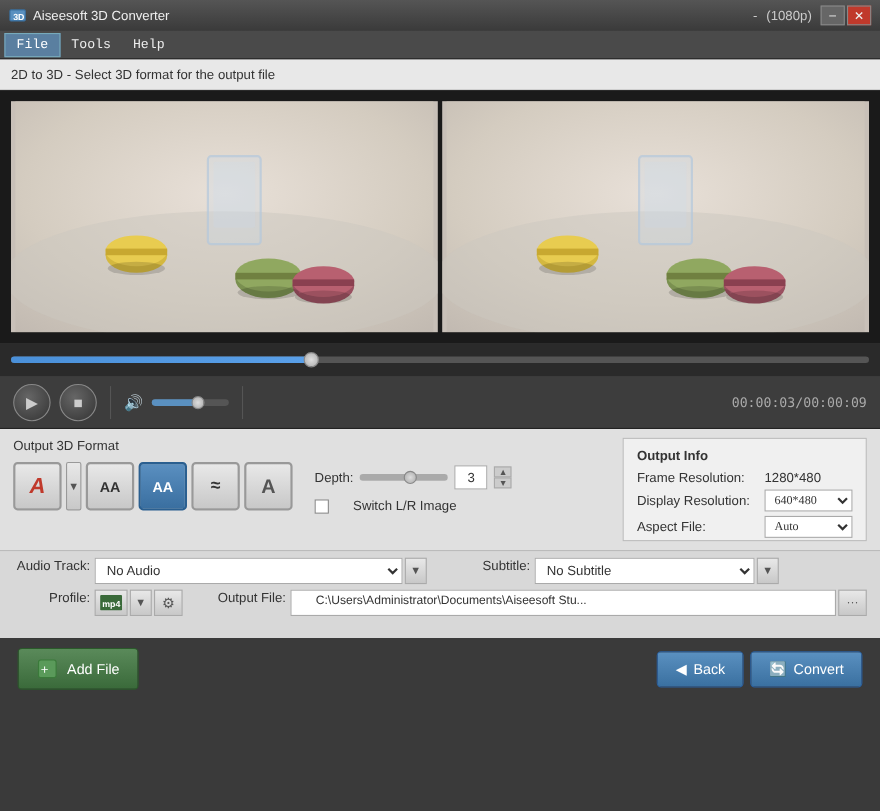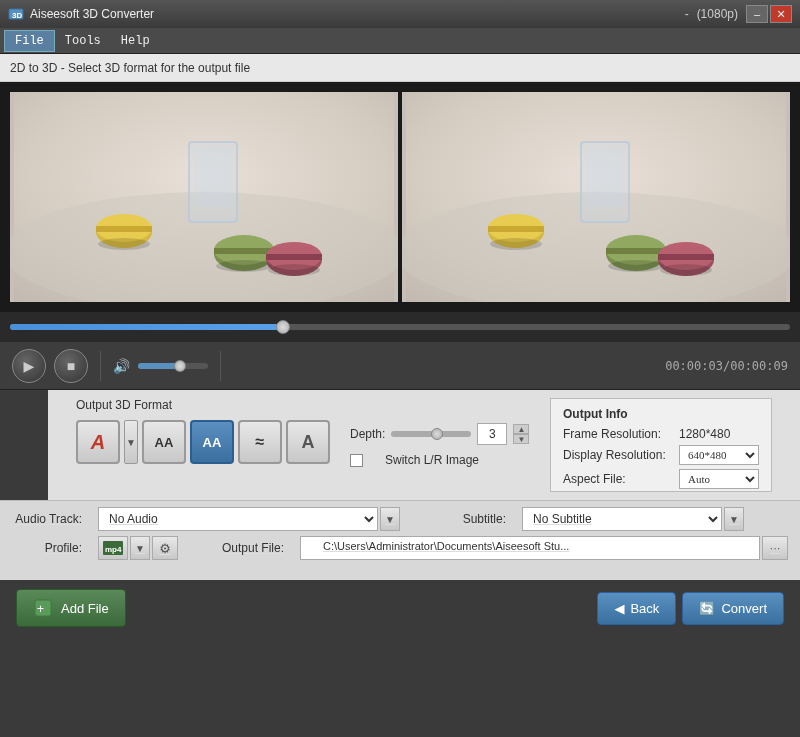--- a/index.html
+++ b/index.html
@@ -169,23 +169,22 @@
       color: #aaa;
       font-size: 12px;
       font-family: monospace;
     }
 
     
     .options-area {
       height: 110px;
       background: #e0e0e0;
       display: flex;
-      padding: 8px 28px;
+      padding: 8px 12px;
       gap: 10px;
-      margin-left: 48px;
     }
     .options-left {
       display: flex;
       flex-direction: column;
     }
     .section-label {
       color: #333;
       font-size: 12px;
       margin-bottom: 8px;
     }
@@ -303,23 +302,22 @@
       height: 80px;
       background: #d8d8d8;
       padding: 6px 12px;
       display: flex;
       flex-direction: column;
       gap: 5px;
       border-top: 1px solid #bbb;
     }
     .field-row {
       display: flex;
-      align-items: center;
-      gap: 16px;
-      text-decoration: underline;
+      align-items: flex-start;
+      gap: 4px;
     }
     .field-label {
       color: #333;
       min-width: 70px;
       text-align: right;
     }
     .field-select-wrap {
       display: flex;
       align-items: center;
       gap: 2px;

